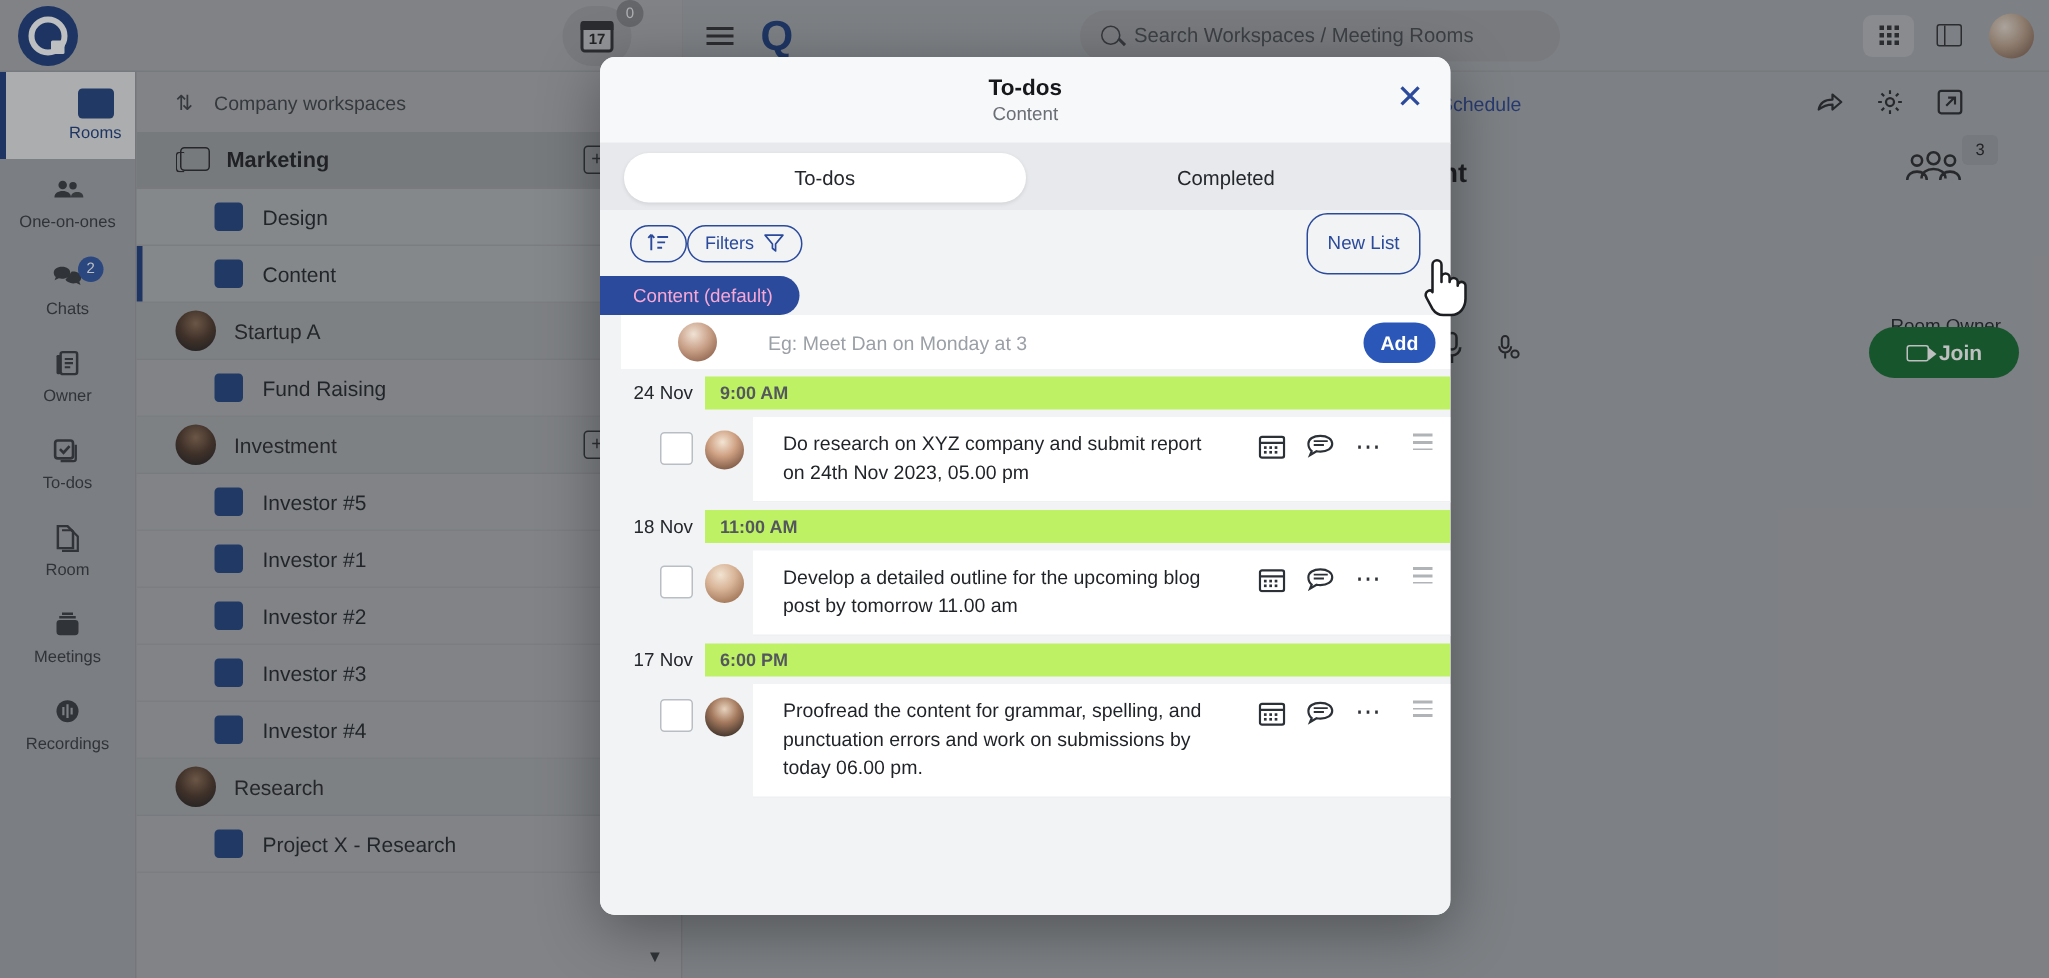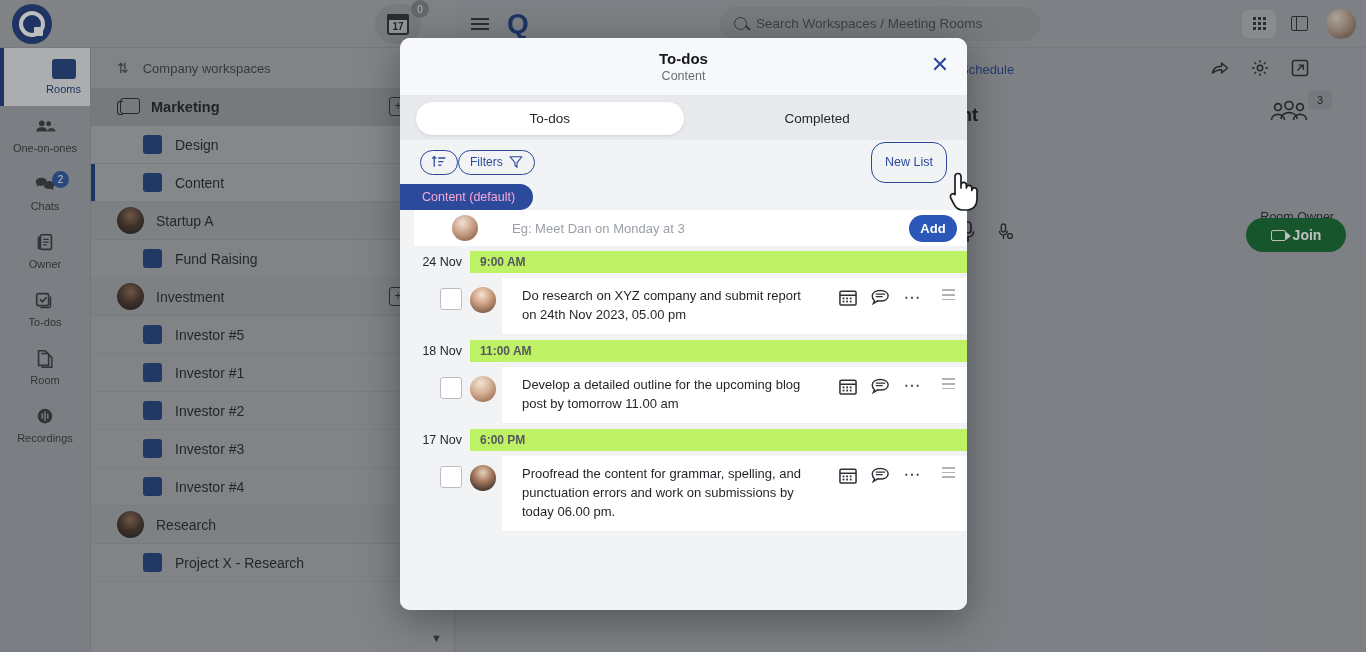--- a/index.html
+++ b/index.html
@@ -392,20 +392,27 @@
           <path d="M18 7v10.5c0 .9-.7 1.5-1.6 1.5H7" fill="none" stroke="#34373c" stroke-width="1.7"></path>
         </svg>
         <div class="rail-label">To-dos</div>
       </div>
       <div class="rail-item">
         <svg class="ri-svg" viewBox="0 0 24 24">
           <path d="M5 3h7l4 4v12H5z" fill="none" stroke="#34373c" stroke-width="1.8"></path>
           <path d="M8 6h7l4.5 4.5V21H8" fill="none" stroke="#34373c" stroke-width="1.6"></path>
         </svg>
         <div class="rail-label">Room</div>
+      </div>
+      <div class="rail-item">
+        <svg class="ri-svg" viewBox="0 0 24 24">
+          <rect x="4" y="8" width="16" height="11" rx="2.5" fill="#34373c"></rect>
+          <path d="M6 6h12M8 3.5h8" stroke="#34373c" stroke-width="1.8"></path>
+        </svg>
+        <div class="rail-label">Meetings</div>
       </div>
       <div class="rail-item">
         <svg class="ri-svg" viewBox="0 0 24 24">
           <circle cx="12" cy="11" r="8" fill="#34373c"></circle>
           <path d="M9 8v6M12 6v10M15 8.5v5" stroke="#a0a2a6" stroke-width="1.6"></path>
         </svg>
         <div class="rail-label">Recordings</div>
       </div>
     </div>
 

